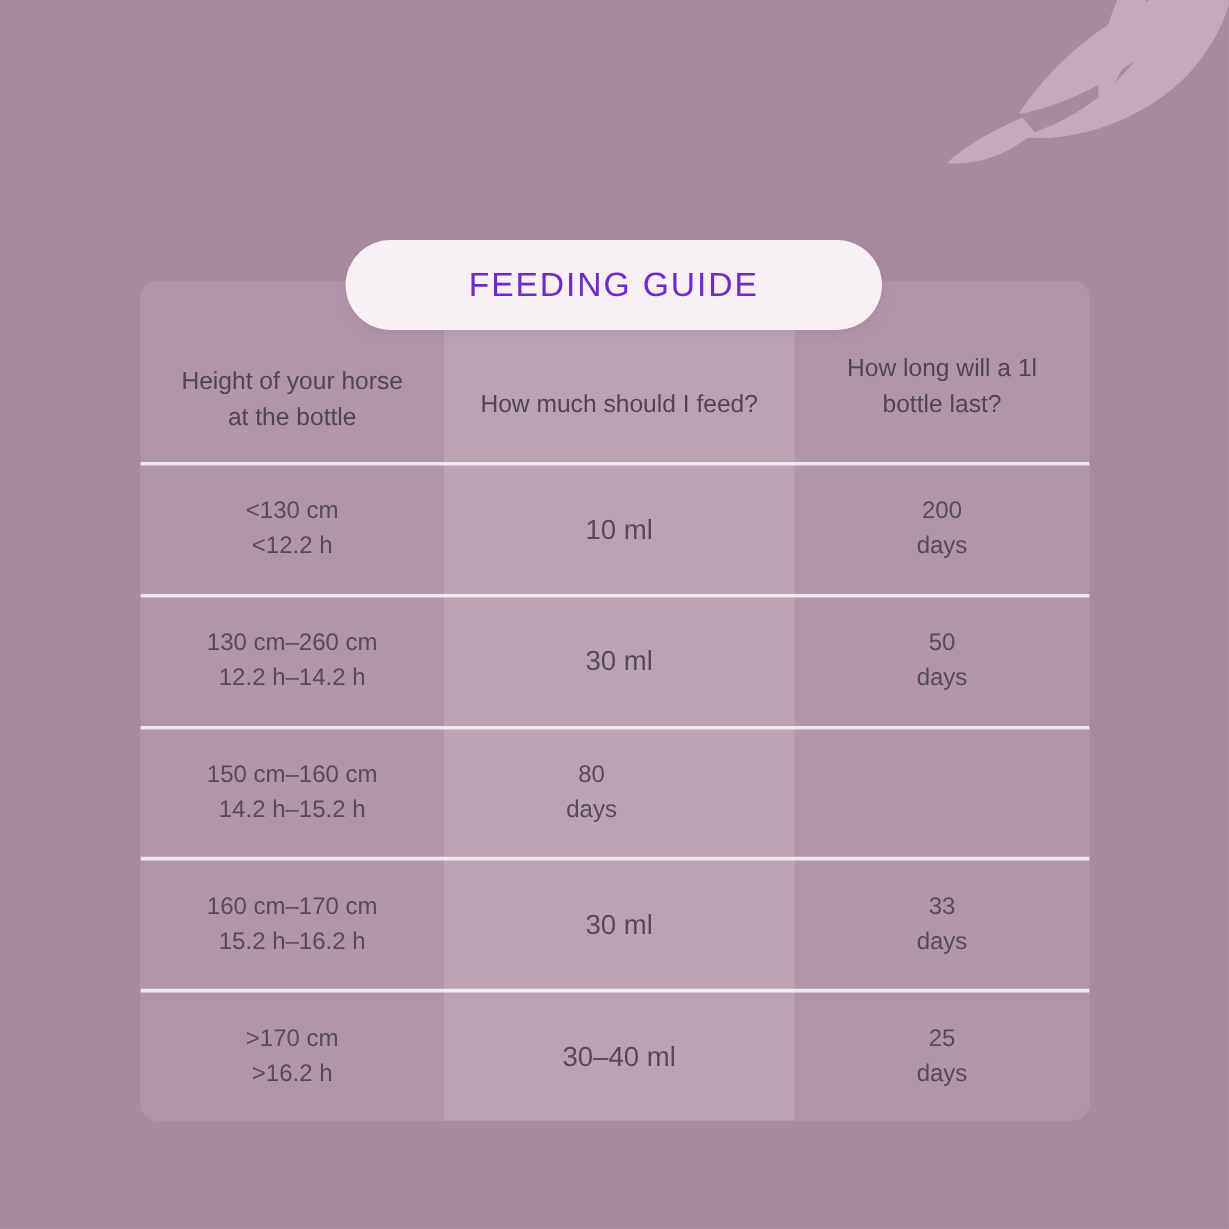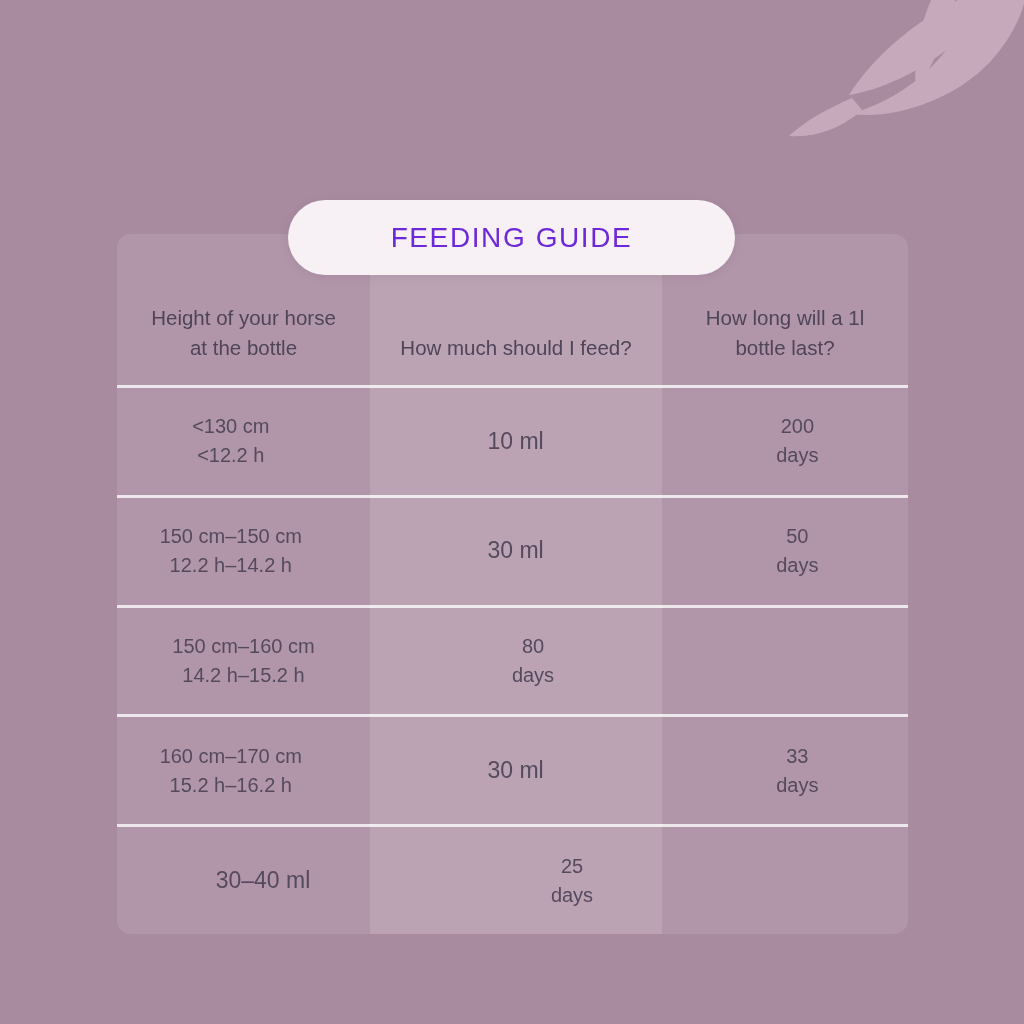--- a/index.html
+++ b/index.html
@@ -58,42 +58,41 @@
     display: flex;
     flex-direction: row;
     position: relative;
   }
   .row.header-row {
     height: 154px;
   }
   .row.body-row {
     height: 109px;
     border-top: 3px solid rgba(255, 255, 255, 0.78);
-    gap: 40px;
   }
 
   .cell {
     display: flex;
     align-items: center;
     justify-content: center;
     text-align: center;
     box-sizing: border-box;
     padding: 4px 14px;
     color: #4a3f52;
     line-height: 1.45;
   }
   .c1 { width: 253px; }
   .c2 { width: 292px; }
   .c3 { width: 246px; }
 
   .header-row .cell {
     font-size: 20.5px;
     color: #4f4458;
     align-items: flex-end;
-    padding-bottom: 22px;
+    padding-bottom: 33px;
   }
   .header-row .c1 { padding-bottom: 22px; }
 
   .body-row .cell {
     font-size: 20px;
     color: #554a5d;
   }
   .body-row .c2 {
     font-size: 23px;
   }
@@ -176,21 +175,21 @@
         <span class="cell-lines">
           <span>200</span>
           <span>days</span>
         </span>
       </div>
     </div>
 
     <div class="row body-row">
       <div class="cell c1">
         <span class="cell-lines">
-          <span>150 cm–150 cm</span>
+          <span>130 cm–260 cm</span>
           <span>12.2 h–14.2 h</span>
         </span>
       </div>
       <div class="cell c2">
         <span class="cell-lines">
           <span>30 ml</span>
         </span>
       </div>
       <div class="cell c3">
         <span class="cell-lines">
@@ -229,20 +228,26 @@
       </div>
       <div class="cell c3">
         <span class="cell-lines">
           <span>33</span>
           <span>days</span>
         </span>
       </div>
     </div>
 
     <div class="row body-row">
+      <div class="cell c1">
+        <span class="cell-lines">
+          <span>&gt;170 cm</span>
+          <span>&gt;16.2 h</span>
+        </span>
+      </div>
       <div class="cell c2">
         <span class="cell-lines">
           <span>30–40 ml</span>
         </span>
       </div>
       <div class="cell c3">
         <span class="cell-lines">
           <span>25</span>
           <span>days</span>
         </span>

